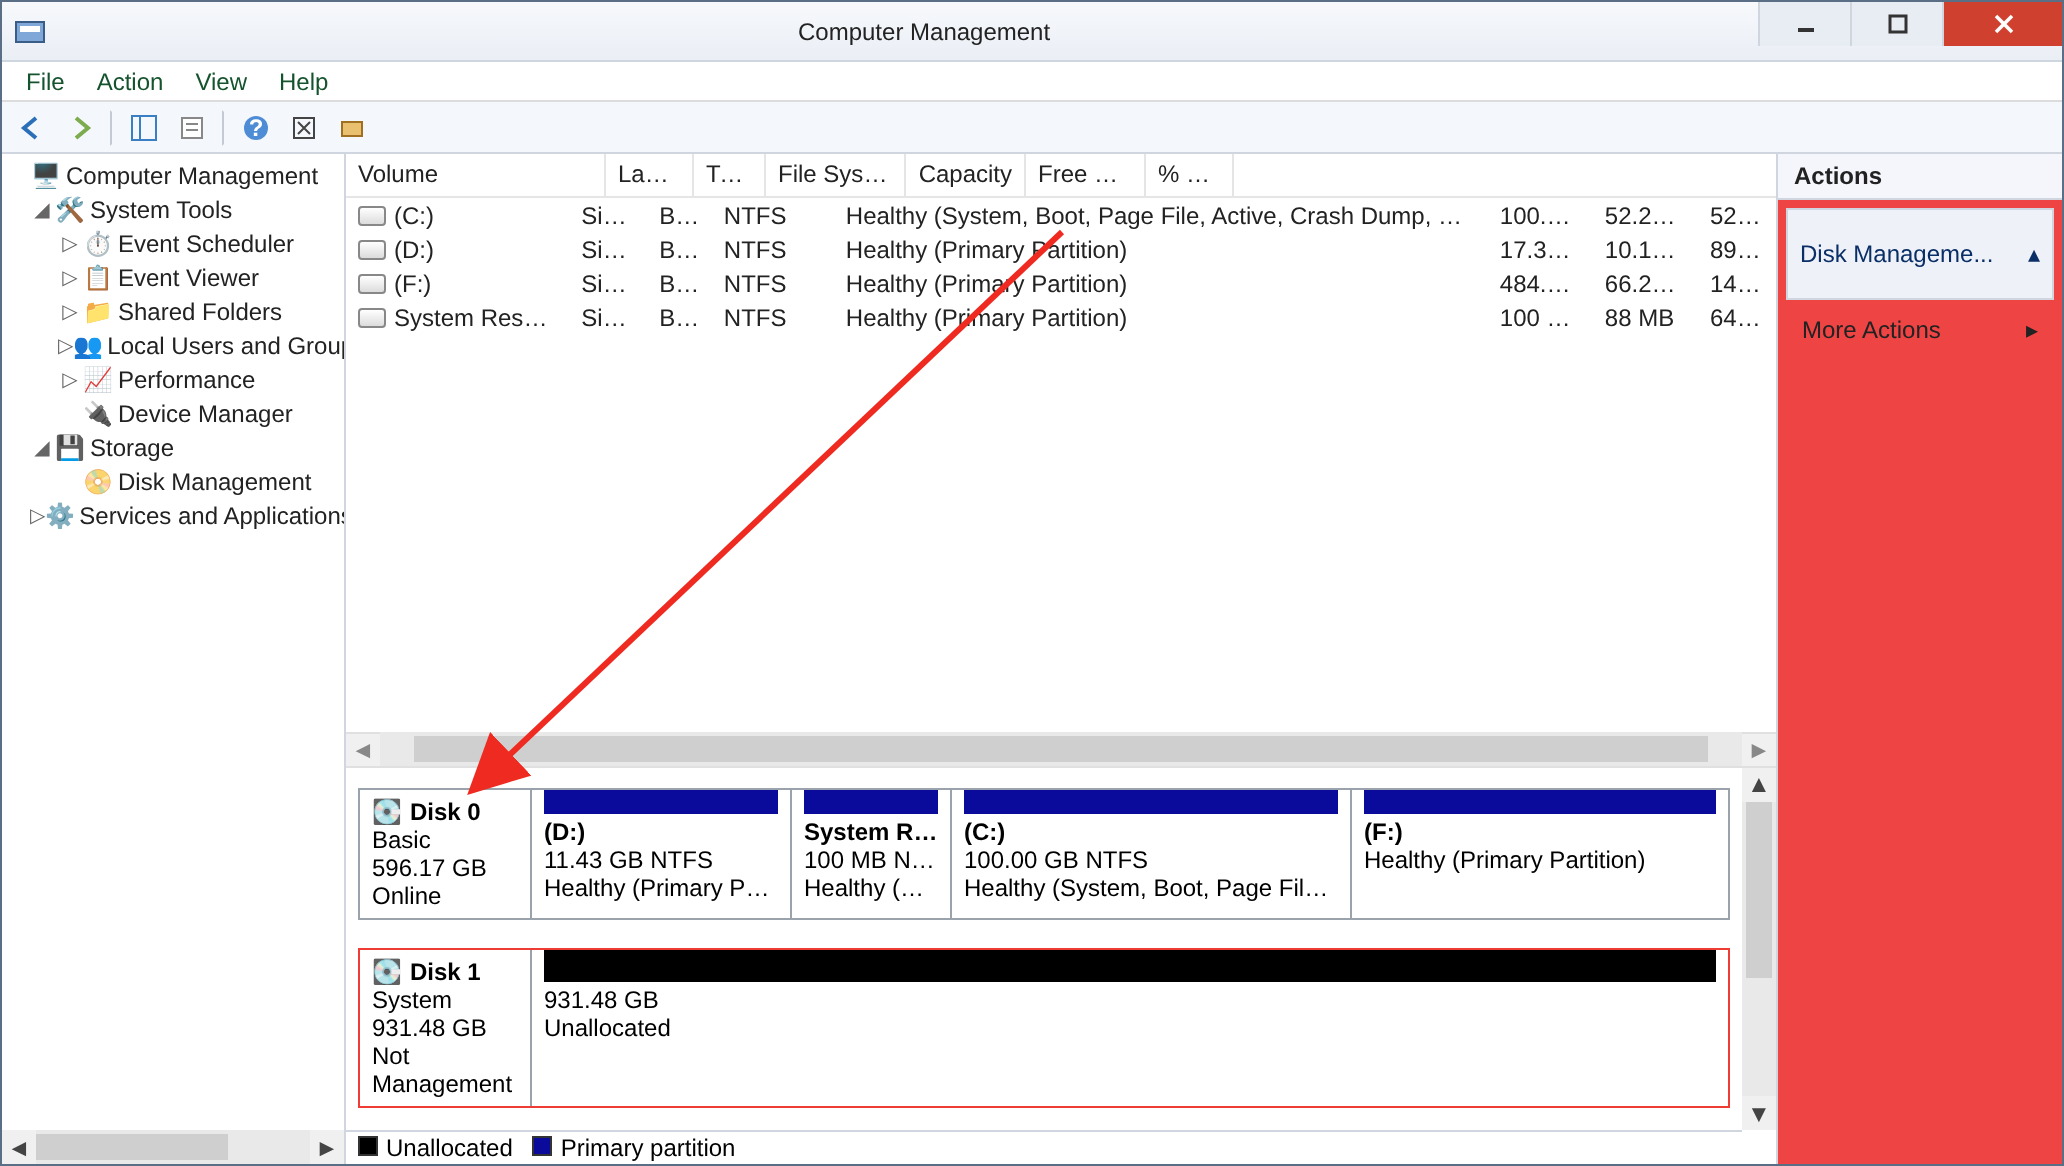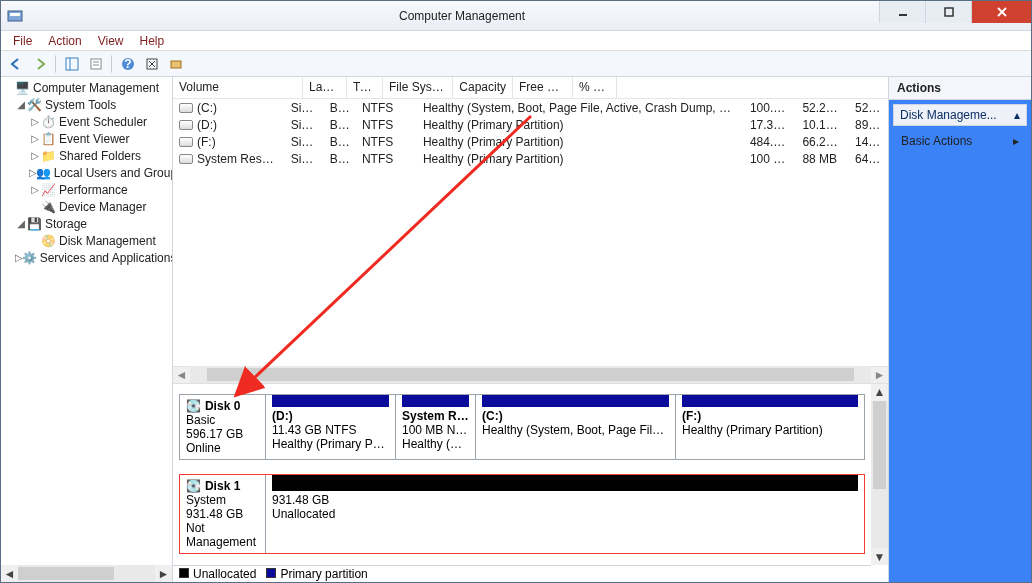--- a/index.html
+++ b/index.html
@@ -8,21 +8,21 @@
   
   .titlebar { height:30px; background:linear-gradient(#f7f9fc,#eaeef5); border-bottom:1px solid #cfd6df; display:flex; align-items:center; }
   .titlebar .sysicon { width:16px; height:16px; margin:0 6px; display:flex; align-items:center; justify-content:center; }
   .titlebar .title { flex:0 0 auto; margin-left:370px; color:#222; }
   .winbtns { position:absolute; right:0; top:0; display:flex; height:22px; }
   .winbtn { width:46px; height:22px; display:flex; align-items:center; justify-content:center; background:#e8edf3; border-left:1px solid #cfd6df; color:#333; }
   .winbtn.close { background:#d0402e; color:#fff; width:60px; }
   .winbtn svg { pointer-events:none; }
   
   .menubar { height:20px; display:flex; align-items:center; padding:0 4px; border-bottom:1px solid #dcdcdc; background:#fff;}
-  .menu-item { padding:2px 8px; color:#7f1d1d; }
+  .menu-item { padding:2px 8px; color:#14532d; }
   
   .toolbar { height:26px; background:#f4f7fb; border-bottom:1px solid #cfd6df; display:flex; align-items:center; padding:0 4px; gap:2px;}
   .toolbtn { width:22px; height:22px; display:flex; align-items:center; justify-content:center; border:1px solid transparent; }
   .toolbtn.sep { width:0; border-left:1px solid #c4cbd4; height:18px; margin:0 2px;}
   
   .content { display:flex; height:calc(583px - 30px - 20px - 26px - 2px); }
   
   .tree-pane { width:172px; border-right:1px solid #cfd6df; overflow:hidden; position:relative; background:#fff;}
   .tree-pane .hscroll { position:absolute; bottom:0; left:0; right:0; height:17px; background:#f0f0f0; display:flex; align-items:center;}
   .tree-pane .hscroll .arrow{width:17px;height:17px;display:flex;align-items:center;justify-content:center;color:#444;}
@@ -66,23 +66,23 @@
   .part .pwrap{padding-top:2px;}
   .part .pname{font-weight:bold; white-space:nowrap; overflow:hidden; text-overflow:ellipsis;}
   .part .psize{white-space:nowrap; overflow:hidden; text-overflow:ellipsis;}
   .part .pstat{white-space:nowrap; overflow:hidden; text-overflow:ellipsis;}
   
   .legend { position:absolute; left:0; right:17px; bottom:0; height:17px; border-top:1px solid #cfd6df; display:flex; align-items:center; padding:0 6px; gap:10px; background:#fff;}
   .legend .swatch{width:10px;height:10px;display:inline-block;border:1px solid #333;margin-right:4px;}
   .legend .l1 .swatch{background:#000;}
   .legend .l2 .swatch{background:#0a0a9b;}
   
-  .actions-pane { width:142px; background:#3b82f6; }
+  .actions-pane { width:142px; background:#ef4444; }
   .actions-head { background:#f4f6fb; border-bottom:1px solid #cfd6df; padding:4px 8px; font-weight:bold; color:#222;}
-  .actions-sub { background:#eef2f8; border:1px solid #cfd6df; margin:4px; padding:3px 6px; color:#0a2e66; display:flex; justify-content:space-between; align-items:center;}
+  .actions-sub { background:#eef2f8; border:1px solid #cfd6df; margin:4px; padding:15px 6px; color:#0a2e66; display:flex; justify-content:space-between; align-items:center;}
   .actions-item { padding:4px 12px; color:#222; display:flex; justify-content:space-between; align-items:center;}
   
   .drive-ico{display:inline-block;width:14px;height:10px;border:1px solid #888;background:linear-gradient(#fff,#dcdcdc);margin-right:4px;vertical-align:middle;border-radius:2px;}
   
   .arrow-annot{position:absolute;pointer-events:none;}
 </style>
 </head>
 <body>
 
 <div class="shot">
@@ -325,20 +325,21 @@
                   <div class="pwrap">
                     <div class="pname">System Rese</div>
                     <div class="psize">100 MB NTFS</div>
                     <div class="pstat">Healthy (Prim</div>
                   </div>
                 </div>
                 <div class="part" style="flex: 0 0 200px;">
                   <div class="part-head"></div>
                   <div class="pwrap">
                     <div class="pname">(C:)</div>
+                    <div class="psize">100.00 GB NTFS</div>
                     <div class="pstat">Healthy (System, Boot, Page File, Act</div>
                   </div>
                 </div>
                 <div class="part" style="flex: 1 1 0%;">
                   <div class="part-head"></div>
                   <div class="pwrap">
                     <div class="pname">(F:)</div>
                     <div class="pstat">Healthy (Primary Partition)</div>
                   </div>
                 </div>
@@ -391,21 +392,21 @@
       </div>
     </div>
 
     <div class="actions-pane">
       <div class="actions-head">Actions</div>
       <div class="actions-sub">
         <span>Disk Manageme...</span>
           <span>▴</span>
       </div>
       <div class="actions-item">
-        <span>Basic Actions</span>
+        <span>More Actions</span>
           <span>▸</span>
       </div>
     </div>
   </div>
 
   <svg class="arrow-annot" width="1032" height="583" style="left:0;top:0">
     <defs>
         <marker id="ah" markerWidth="12" markerHeight="12" refX="2" refY="5" orient="auto">
           <path d="M0,0 L10,5 L0,10 Z" fill="#ef2a20"></path>
         </marker>

